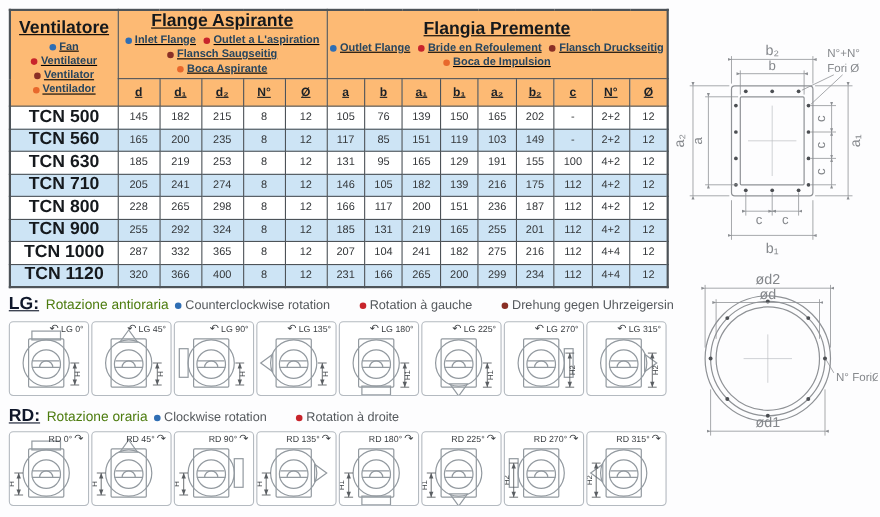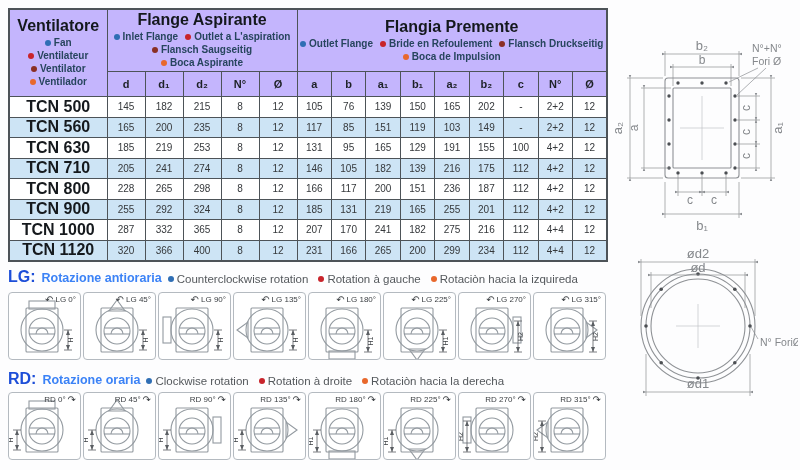--- a/index.html
+++ b/index.html
@@ -1,36 +1,36 @@
 <!DOCTYPE html>
 <html><head>
 <meta charset="utf-8">
 <style>
   html,body{margin:0;padding:0;}
   .page{position:relative;width:800px;height:470px;background:#fdfdfe;font-family:"Liberation Sans",sans-serif;overflow:hidden;}
 
   
   table.spec{position:absolute;left:8px;top:8px;width:600px;border-collapse:collapse;table-layout:fixed;border:2px solid #4d5358;}
   table.spec th,table.spec td{border:1px solid #4d5358;padding:0;text-align:center;vertical-align:middle;}
-  table.spec thead th{background:#c4b5fd;}
+  table.spec thead th{background:#fdba74;text-decoration:underline;}
   .sec-title{font-size:16px;font-weight:bold;color:#14181c;line-height:20px;}
   .vent .sec-title{font-size:16px;}
   .langs{display:flex;flex-wrap:wrap;justify-content:center;align-items:center;column-gap:7px;row-gap:1px;font-size:10px;font-weight:bold;color:#27455e;line-height:12px;padding:1px 2px 2px;}
   .lang-item{display:inline-flex;align-items:center;white-space:nowrap;}
   .bullet{width:6px;height:6px;border-radius:50%;display:inline-block;margin-right:3px;flex:0 0 auto;}
   tr.colrow th{height:24px;font-size:11px;font-weight:bold;color:#1d2126;}
   table.spec tbody td{height:19.5px;font-size:10px;color:#35383b;background:#ffffff;}
   table.spec tbody tr.alt td{background:#cde4f5;}
   table.spec tbody td.model{font-weight:bold;color:#15191d;font-size:16px;}
 
   
   .rot-header{position:absolute;left:8px;display:flex;align-items:baseline;gap:6px;white-space:nowrap;}
-  .rot-prefix{font-size:16px;font-weight:bold;color:#1d4ed8;}
-  .rot-title{font-size:12.5px;font-weight:bold;color:#3b82f6;}
-  .rot-header .langs{font-weight:normal;color:#54585c;font-size:11.5px;column-gap:10px;padding:0;}
+  .rot-prefix{font-size:16px;font-weight:bold;color:#0f172a;text-decoration:underline;}
+  .rot-title{font-size:12.5px;font-weight:normal;color:#4d7c0f;}
+  .rot-header .langs{font-weight:normal;color:#54585c;font-size:11.5px;column-gap:27px;padding:0;}
 
   
   .fan-row{position:absolute;left:8px;display:flex;gap:2px;}
   .fan-cell{position:relative;width:73px;height:68px;background:#fff;border:1px solid #b4bac0;border-radius:4px;box-sizing:border-box;}
   .fan-label{position:absolute;top:2px;right:4px;display:flex;align-items:center;gap:2px;font-size:8px;color:#3a3e42;z-index:2;}
   .rot-arrow{font-size:10px;line-height:8px;color:#3a3e42;}
   .fan-cell svg{position:absolute;left:0;bottom:0;}
   .fan-lines{fill:none;stroke:#939aa0;stroke-width:1.1;}
   .dim line{stroke:#5a5e62;stroke-width:0.8;}
   .dim polygon{fill:#5a5e62;stroke:none;}
@@ -257,21 +257,21 @@
           <td>12</td>
         </tr>
         <tr>
           <td class="model">TCN 1000</td>
           <td>287</td>
           <td>332</td>
           <td>365</td>
           <td>8</td>
           <td>12</td>
           <td>207</td>
-          <td>170</td>
+          <td>104</td>
           <td>241</td>
           <td>182</td>
           <td>275</td>
           <td>216</td>
           <td>112</td>
           <td>4+4</td>
           <td>12</td>
         </tr>
         <tr class="alt">
           <td class="model">TCN 1120</td>
@@ -438,22 +438,22 @@
     <span class="langs">
         <span class="lang-item">
           <span class="bullet" style="background: rgb(47, 110, 180);"></span>
           <span>Counterclockwise rotation</span>
         </span>
         <span class="lang-item">
           <span class="bullet" style="background: rgb(200, 36, 43);"></span>
           <span>Rotation à gauche</span>
         </span>
         <span class="lang-item">
-          <span class="bullet" style="background: rgb(232, 104, 44);"></span>
-          <span>Rotaciòn hacia la izquireda</span>
+          <span class="bullet" style="background: rgb(138, 47, 37);"></span>
+          <span>Drehung gegen Uhrzeigersin</span>
         </span>
       </span>
   </div>
   <div class="fan-row" id="lg-row" style="top:292px">
       <div class="fan-cell">
         <div class="fan-label">
           <span class="rot-arrow">↶</span>
           <span>LG 0°</span>
         </div>
         <svg viewBox="0 0 70 62" width="70" height="62">
@@ -658,24 +658,20 @@
     <span class="rot-title">Rotazione oraria</span>
     <span class="langs">
         <span class="lang-item">
           <span class="bullet" style="background: rgb(47, 110, 180);"></span>
           <span>Clockwise rotation</span>
         </span>
         <span class="lang-item">
           <span class="bullet" style="background: rgb(200, 36, 43);"></span>
           <span>Rotation à droite</span>
         </span>
-        <span class="lang-item">
-          <span class="bullet" style="background: rgb(232, 104, 44);"></span>
-          <span>Rotaciòn hacia la derecha</span>
-        </span>
       </span>
   </div>
   <div class="fan-row" id="rd-row" style="top:392px">
       <div class="fan-cell">
         <div class="fan-label">
           <span>RD 0°</span>
           <span class="rot-arrow">↷</span>
         </div>
         <svg viewBox="0 0 70 62" width="70" height="62">
           <g class="fan-lines" transform="translate(66 0) scale(-1 1)">

